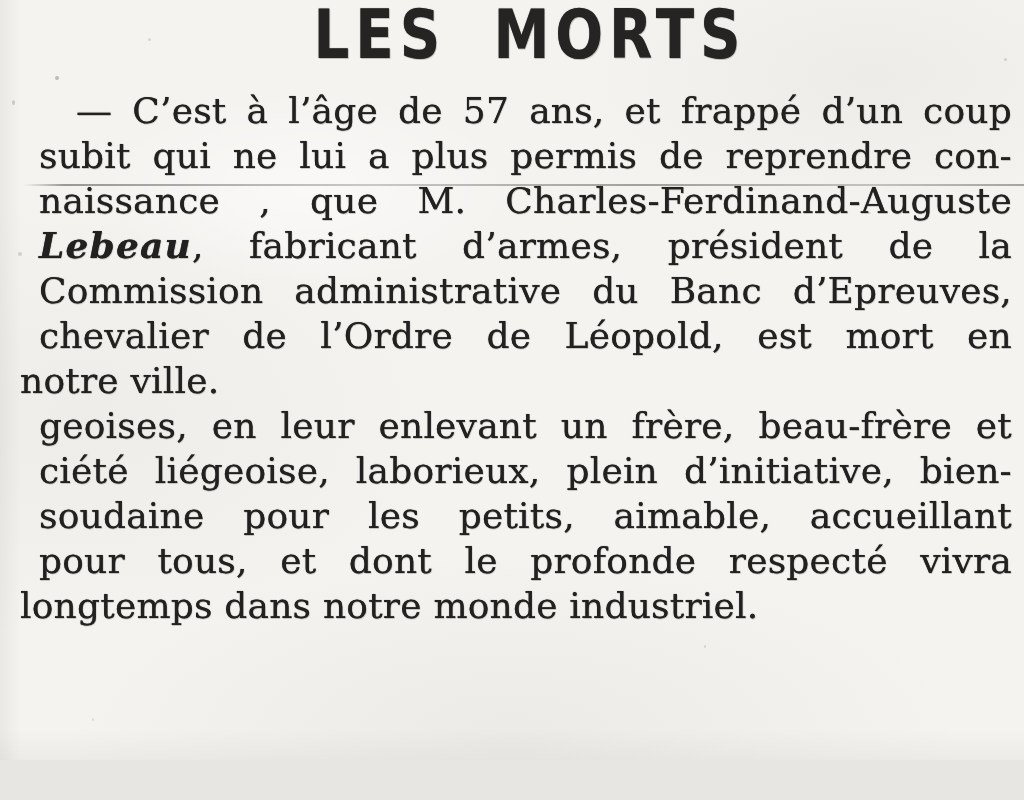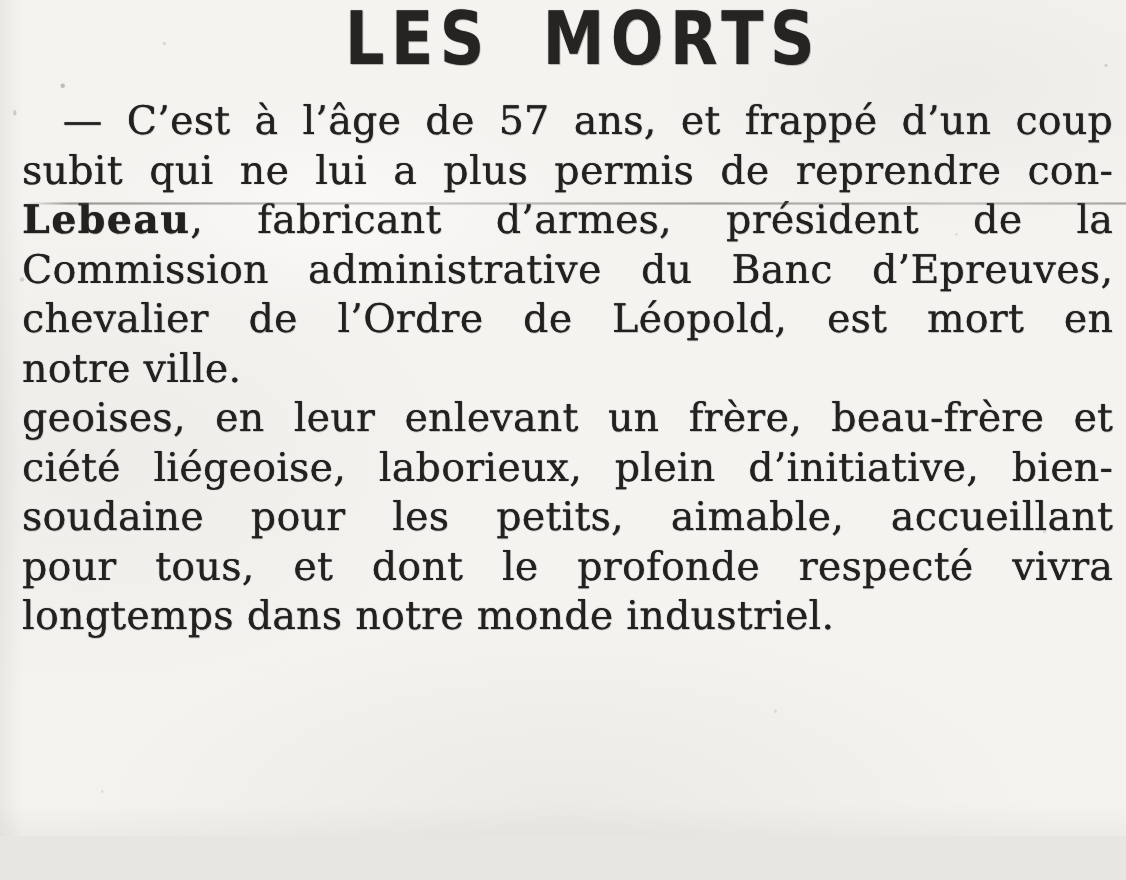--- a/index.html
+++ b/index.html
@@ -57,25 +57,26 @@
     color: #232120;
     text-shadow: 0 0 0.8px rgba(35,33,32,0.85), 0.6px 0.6px 0 rgba(60,56,52,0.18);
   }
   .line {
     height: 45px;
     text-align: justify;
     text-align-last: left;
     white-space: normal;
     overflow: visible;
   }
-  .line.just { text-align-last: justify; }
+  .line.just { text-align-last: justify; margin-left: 19px; }
   .line.indent { text-indent: 37px; }
   .bold {
     font-weight: bold;
     letter-spacing: 1.2px;
+    font-style: italic;
   }
 
   
   .scratch-line {
     position: absolute;
     top: 184px;
     left: 24px;
     width: 1000px;
     height: 2px;
     background: linear-gradient(90deg,
@@ -104,20 +105,21 @@
 </head>
 <body>
 
 <div class="page">
 
   <h1 class="headline">LES MORTS</h1>
 
   <div class="article-body">
       <div class="line indent just"><span>— C’est à l’âge de 57 ans, et frappé d’un coup</span></div>
       <div class="line just"><span>subit qui ne lui a plus permis de reprendre con-</span></div>
+      <div class="line just"><span>naissance , que M. Charles-Ferdinand-Auguste</span></div>
       <div class="line just"><span class="bold">Lebeau</span><span>, fabricant d’armes, président de la</span></div>
       <div class="line just"><span>Commission administrative du Banc d’Epreuves,</span></div>
       <div class="line just"><span>chevalier de l’Ordre de Léopold, est mort en</span></div>
       <div class="line"><span>notre ville.</span></div>
       <div class="line just"><span>geoises, en leur enlevant un frère, beau-frère et</span></div>
       <div class="line just"><span>ciété liégeoise, laborieux, plein d’initiative, bien-</span></div>
       <div class="line just"><span>soudaine pour les petits, aimable, accueillant</span></div>
       <div class="line just"><span>pour tous, et dont le profonde respecté vivra</span></div>
       <div class="line"><span>longtemps dans notre monde industriel.</span></div>
     </div>

